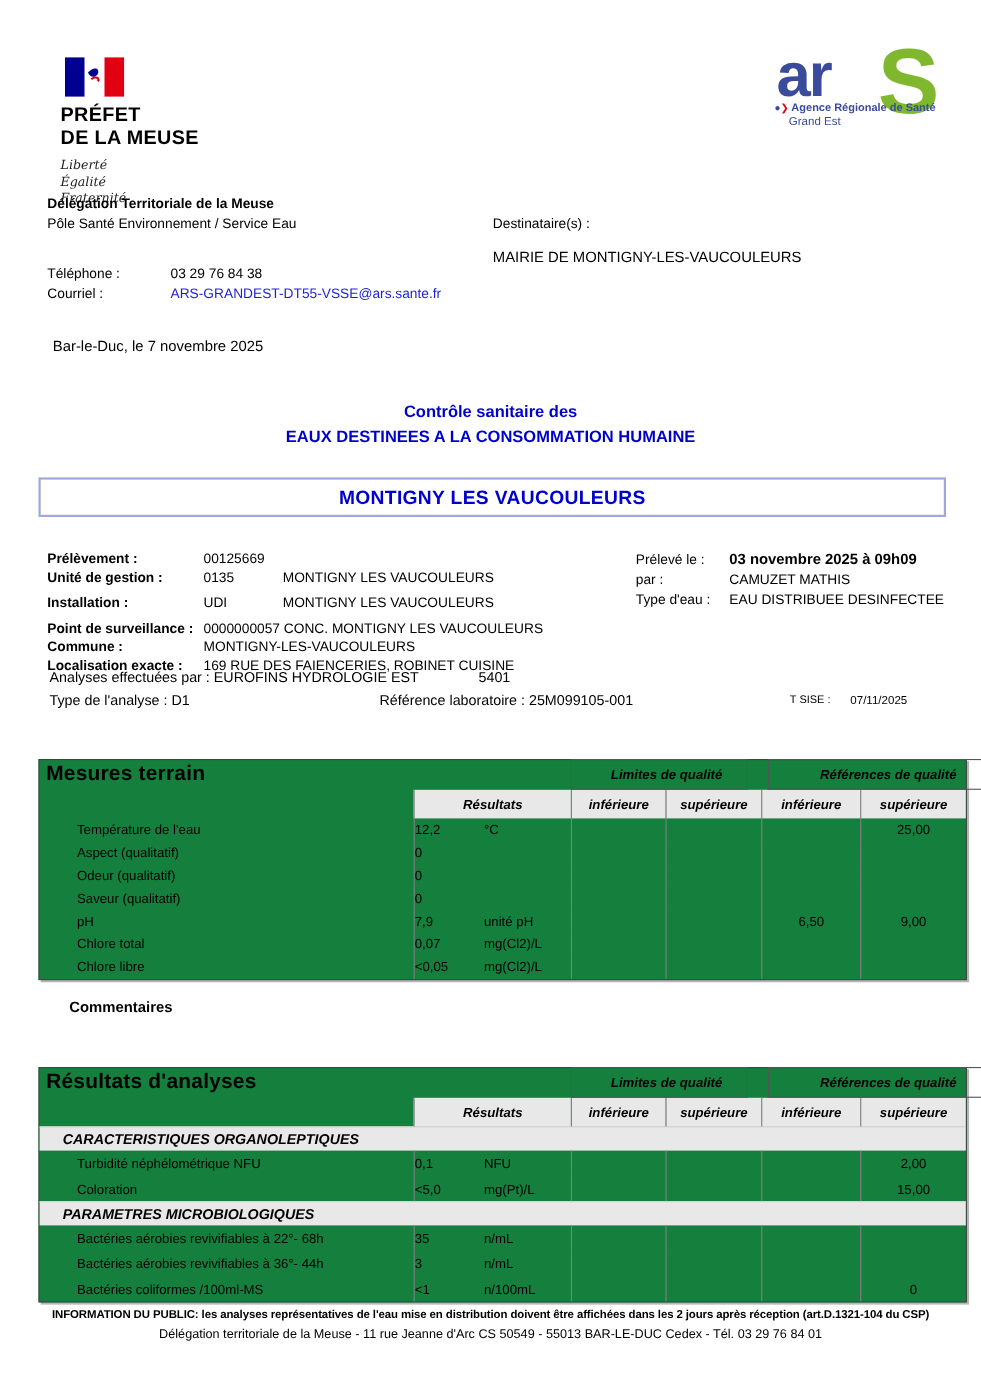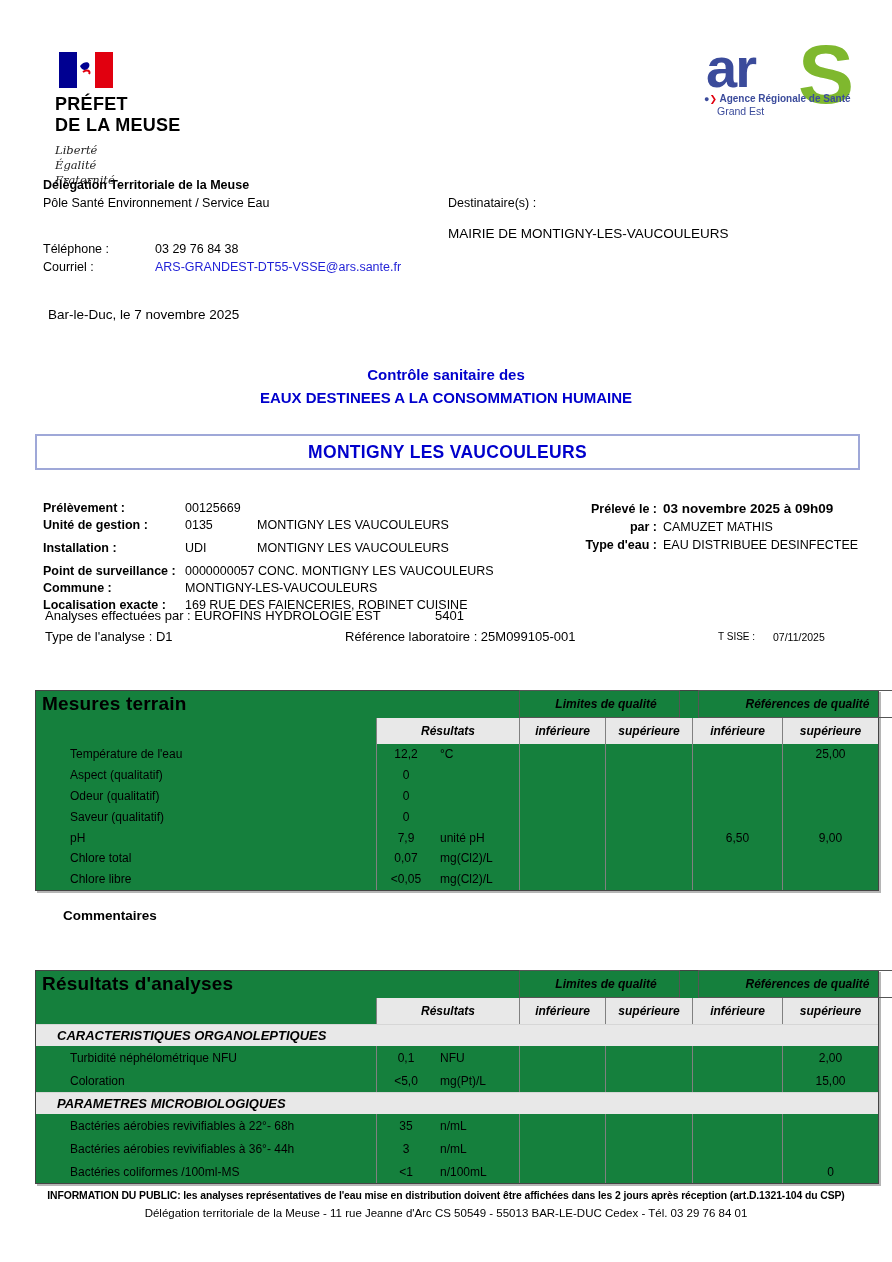--- a/index.html
+++ b/index.html
@@ -48,21 +48,21 @@
   .commune-box span{color:var(--title-blue);font-weight:bold;font-size:17.5px;letter-spacing:.3px;}
 
   
   .sample{position:absolute;left:43px;top:500px;font-size:12.5px;}
   .sample .srow{display:grid;grid-template-columns:142px 72px auto;line-height:17px;}
   .sample .srow.gap{margin-top:6px;}
   .sample .lbl{font-weight:bold;}
   .sample .v2{white-space:nowrap;}
   .sampler{position:absolute;left:578px;top:500px;font-size:12.5px;}
   .sampler .srow{display:flex;line-height:18px;}
-  .sampler .lbl{width:85px;text-align:right;font-weight:bold;padding-right:6px;}
+  .sampler .lbl{width:85px;text-align:left;font-weight:normal;padding-right:6px;}
   .sampler .bold{font-weight:bold;font-size:13.5px;}
 
   
   .lab{position:absolute;left:45px;top:608px;width:830px;font-size:13px;}
   .lab .l1{position:relative;height:20px;}
   .lab .l1 .num{position:absolute;left:390px;top:0;}
   .lab .l2{position:relative;height:20px;margin-top:1px;}
   .lab .l2 .ref{position:absolute;left:300px;top:0;}
   .lab .l2 .tsise{position:absolute;left:673px;top:2px;font-size:10px;}
   .lab .l2 .tsisev{position:absolute;left:728px;top:2px;font-size:10.5px;}
@@ -83,21 +83,21 @@
   .thead-sub{height:26px;font-size:12px;font-style:italic;font-weight:bold;}
   .thead-sub .cell{background:var(--band);display:flex;align-items:center;justify-content:center;}
   .thead-sub .cell.first{background:transparent;}
   .cell{border-left:1px solid var(--vline);}
   .cell.first{border-left:none;}
   .trow{font-size:12px;}
   .t-mesures .trow{height:20.8px;}
   .t-resultats .trow{height:23px;}
   .trow .name{padding-left:34px;display:flex;align-items:center;}
   .trow .res{display:flex;align-items:center;}
-  .trow .res .val{width:58px;text-align:center;white-space:nowrap;}
+  .trow .res .val{width:58px;text-align:left;white-space:nowrap;}
   .trow .res .unit{padding-left:5px;white-space:nowrap;}
   .trow .num{display:flex;align-items:center;justify-content:center;}
   .tsection{height:22px;background:var(--band);display:flex;align-items:center;
     padding-left:21px;font-size:13px;font-weight:bold;font-style:italic;border-top:1px solid #d6d6d6;}
   .commentaires{position:absolute;left:63px;top:908px;font-size:13.5px;font-weight:bold;}
 
   
   .footer{position:absolute;left:0;top:1190px;width:100%;text-align:center;}
   .footer .info{font-size:10.4px;font-weight:bold;letter-spacing:-0.1px;}
   .footer .addr{margin-top:6px;font-size:11.5px;}

